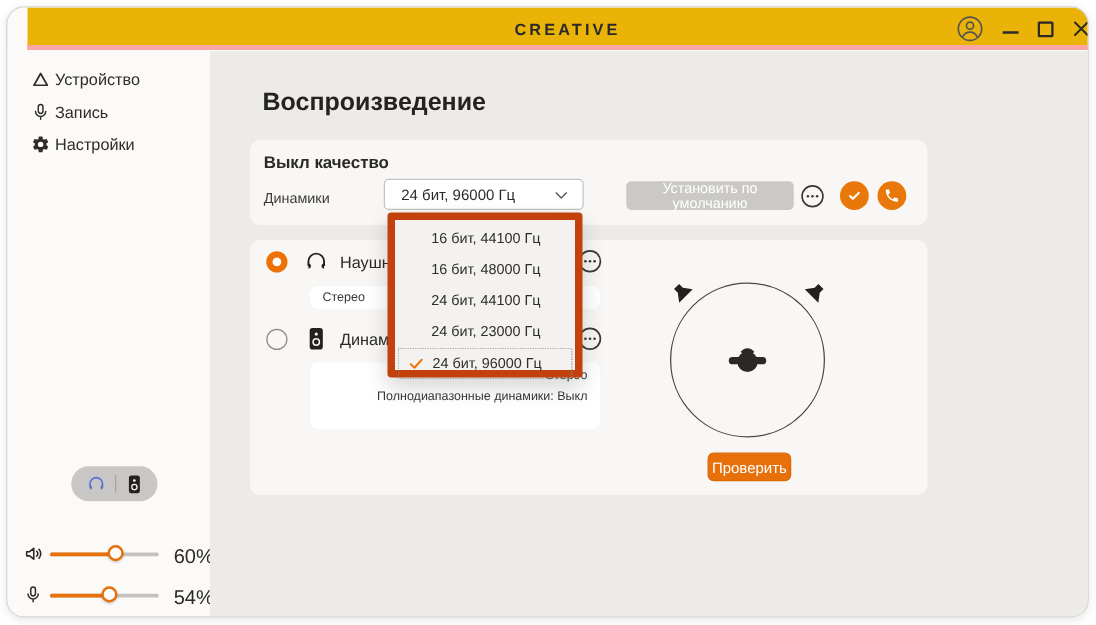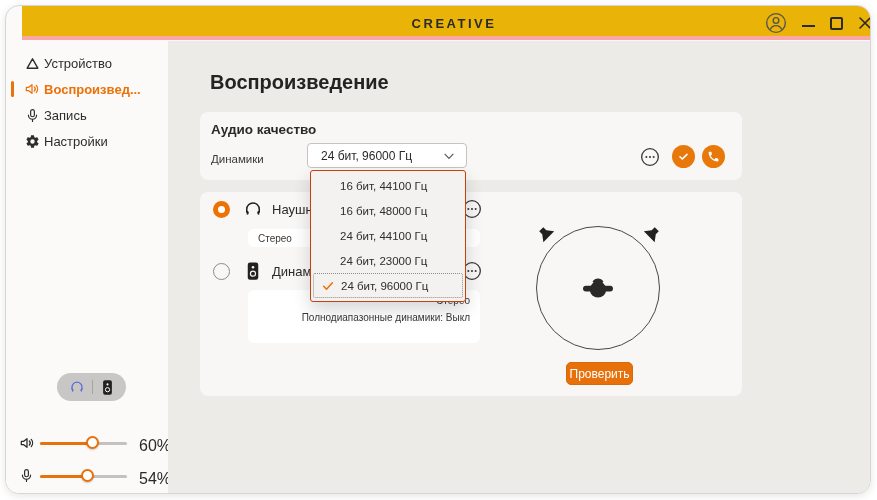--- a/index.html
+++ b/index.html
@@ -57,21 +57,21 @@
   .radio.on{border:5px solid #ee7203;background:#fff;}
   .radio.off{border:1.5px solid #8d8b89;background:transparent;}
   .dev-icon{position:absolute;width:20px;height:20px;color:#22211f;}
   .dev-name{position:absolute;font-size:13px;color:#2b2a28;white-space:nowrap;}
   .subcard{position:absolute;left:48px;width:232px;background:#fff;border-radius:6px;font-size:10px;color:#3a3836;}
   .subcard div{padding:0 10px;line-height:17px;white-space:nowrap;text-align:right;}
   .card1{top:37px;height:18px;display:flex;align-items:center;}
   .card2{top:98px;height:53px;padding-top:2px;}
   
   .dropdown{position:absolute;left:142px;top:129px;width:156px;height:132px;background:#f3f2f0;
-    border:1px solid #c2410c;border-radius:3px;box-shadow:0 8px 18px rgba(0,0,0,.16);z-index:20;padding-top:2px;}
+    border:6px solid #c2410c;border-radius:3px;box-shadow:0 8px 18px rgba(0,0,0,.16);z-index:20;padding-top:2px;}
   .opt{position:relative;height:25px;margin:0 2px;display:flex;align-items:center;padding-left:27px;
     font-size:11.5px;color:#2f2e2c;cursor:pointer;white-space:nowrap;}
   .opt.selected{border:1px dotted #8f8d8a;border-radius:2px;}
   .opt .ocheck{position:absolute;left:7px;width:14px;height:14px;color:#ee7203;display:none;}
   .opt.selected .ocheck{display:block;}
   
   .viz-circle{position:absolute;left:336px;top:34px;width:124px;height:124px;border:1.5px solid #4a4846;border-radius:50%;}
   .spk-corner{position:absolute;width:17px;height:17px;color:#22211f;}
   .head-icon{position:absolute;left:381px;top:81px;width:34px;height:30px;}
   .test-btn{position:absolute;left:366px;top:170px;width:67px;height:23px;background:#e8700b;border:1px solid #d96a08;
@@ -115,30 +115,20 @@
     <div class="nav">
       <div class="nav-item">
 
         <span class="nav-icon">
           <svg viewBox="0 0 24 24" width="15" height="15">
               <path d="M12 4.5L20.5 19.5H3.5Z" fill="none" stroke="currentColor" stroke-width="2.2" stroke-linejoin="round"></path>
             </svg>
         </span>
         <span class="nav-label">Устройство</span>
       </div>
-      <div class="nav-item active">
-        <span class="nav-bar"></span>
-        <span class="nav-icon">
-          <svg viewBox="0 0 24 24" width="16" height="16" fill="none" stroke="currentColor" stroke-width="1.9">
-            <path d="M3.5 9.5v5h3.6l4.9 4V5.5l-4.9 4H3.5z" stroke-linejoin="round"></path>
-            <path d="M15.5 9a4.3 4.3 0 0 1 0 6M18.3 6.6a8 8 0 0 1 0 10.8" stroke-linecap="round"></path>
-          </svg>
-        </span>
-        <span class="nav-label">Воспроизвед...</span>
-      </div>
       <div class="nav-item">
 
         <span class="nav-icon">
           <svg viewBox="0 0 24 24" width="15" height="15" fill="none" stroke="currentColor" stroke-width="1.9">
             <rect x="9" y="2.5" width="6" height="11.5" rx="3"></rect>
             <path d="M5.5 11.5a6.5 6.5 0 0 0 13 0M12 18.2v3.3" stroke-linecap="round"></path>
           </svg>
         </span>
         <span class="nav-label">Запись</span>
       </div>
@@ -198,30 +188,31 @@
           </span>
       </span>
       <span class="sval">54%</span>
     </div>
   </div>
 
   <div class="main">
     <div class="page-title">Воспроизведение</div>
 
     <div class="panel panel1">
-      <div class="ph">Аудио качество</div>
+      <div class="ph">Выкл качество</div>
       <div class="flabel">Динамики</div>
       <div class="select">
         <span>24 бит, 96000 Гц</span>
         <span class="chev">
           <svg viewBox="0 0 24 24" width="14" height="14" fill="none" stroke="currentColor" stroke-width="2">
               <path d="M4.5 8.5l7.5 7.5 7.5-7.5"></path>
             </svg>
         </span>
       </div>
+      <button class="btn-disabled" disabled="">Установить по умолчанию</button>
       <span class="circle-icon" style="left:440px;top:35px;">
         <svg viewBox="0 0 24 24" width="20" height="20">
           <circle cx="12" cy="12" r="10" fill="none" stroke="currentColor" stroke-width="1.6"></circle>
           <circle cx="7.6" cy="12" r="1.25" fill="currentColor"></circle>
             <circle cx="12" cy="12" r="1.25" fill="currentColor"></circle>
             <circle cx="16.4" cy="12" r="1.25" fill="currentColor"></circle>
         </svg>
       </span>
       <span class="badge" style="left:472px;top:33px;">
         <svg viewBox="0 0 24 24">

